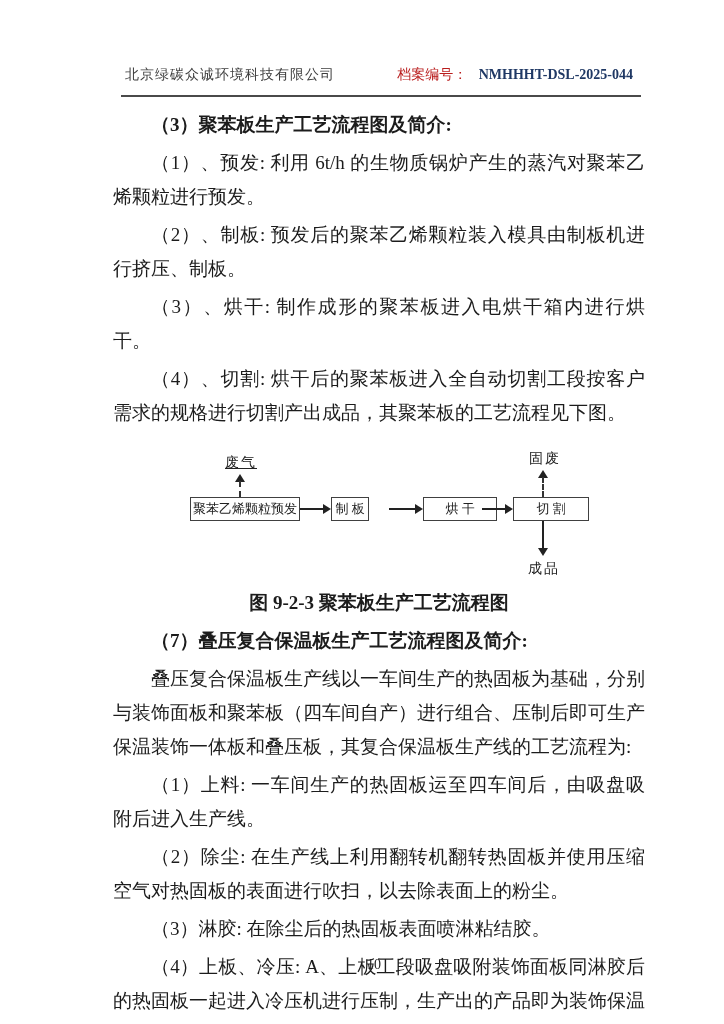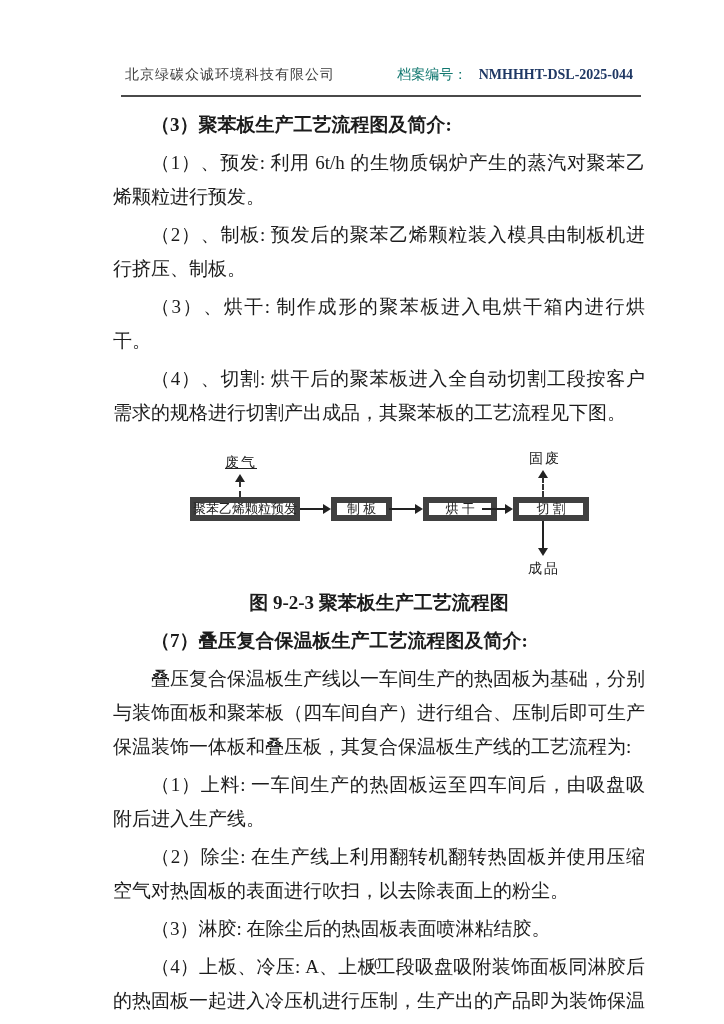--- a/index.html
+++ b/index.html
@@ -21,21 +21,21 @@
     top: 46px;
     padding-bottom: 7px;
     border-bottom: 2px solid #4a4a4a;
     display: flex;
     justify-content: space-between;
     align-items: baseline;
     font-size: 14px;
   }
   .header .company { color: #3d3d3d; letter-spacing: 1px; }
   .header .archive { white-space: nowrap; }
-  .header .archive-label { color: #0f766e; }
+  .header .archive-label { color: #b91c1c; }
   .header .archive-number { color: #1f3864; font-weight: bold; font-family: "Liberation Serif", serif; }
   
   .content {
     position: absolute;
     left: 93px;
     width: 540px;
     top: 88px;
     font-size: 19px;
     line-height: 34px;
     text-align: justify;
@@ -50,21 +50,21 @@
     margin-top: 16px;
     margin-bottom: 6px;
     font-size: 14px;
     line-height: normal;
     text-align: left;
   }
   .flow-box {
     position: absolute;
     top: 47px;
     height: 24px;
-    border: 6px solid #404040;
+    border: 1px solid #404040;
     background: #fff;
     display: flex;
     align-items: center;
     justify-content: center;
     font-size: 13px;
     white-space: nowrap;
     color: #222;
   }
   .diag-label { position: absolute; color: #222; letter-spacing: 2px; }
   .hline {
@@ -141,21 +141,21 @@
     <p>（3）、烘干: 制作成形的聚苯板进入电烘干箱内进行烘干。</p>
     <p>（4）、切割: 烘干后的聚苯板进入全自动切割工段按客户需求的规格进行切割产出成品，其聚苯板的工艺流程见下图。</p>
 
     <div class="diagram">
 
       <span class="diag-label" style="left:108px; top:4px;text-decoration:underline;">废气</span>
       <span class="arrow-up-head" style="left:118px; top:24px;"></span>
       <span class="vdash" style="left:122px; top:31px; height:16px;"></span>
 
       <div class="flow-box" style="left:73px; width:110px;">聚苯乙烯颗粒预发</div>
-      <div class="flow-box" style="left:214px; width:61px;">制 板</div>
+      <div class="flow-box" style="left:214px; width:38px;">制 板</div>
       <div class="flow-box" style="left:306px; width:74px;">烘 干</div>
       <div class="flow-box" style="left:396px; width:76px;">切 割</div>
 
       <span class="hline" style="left:183px; width:24px;"></span>
       <span class="arrow-right-head" style="left:206px;"></span>
       <span class="hline" style="left:272px; width:27px;"></span>
       <span class="arrow-right-head" style="left:298px;"></span>
       <span class="hline" style="left:365px; width:24px;"></span>
       <span class="arrow-right-head" style="left:388px;"></span>
 

